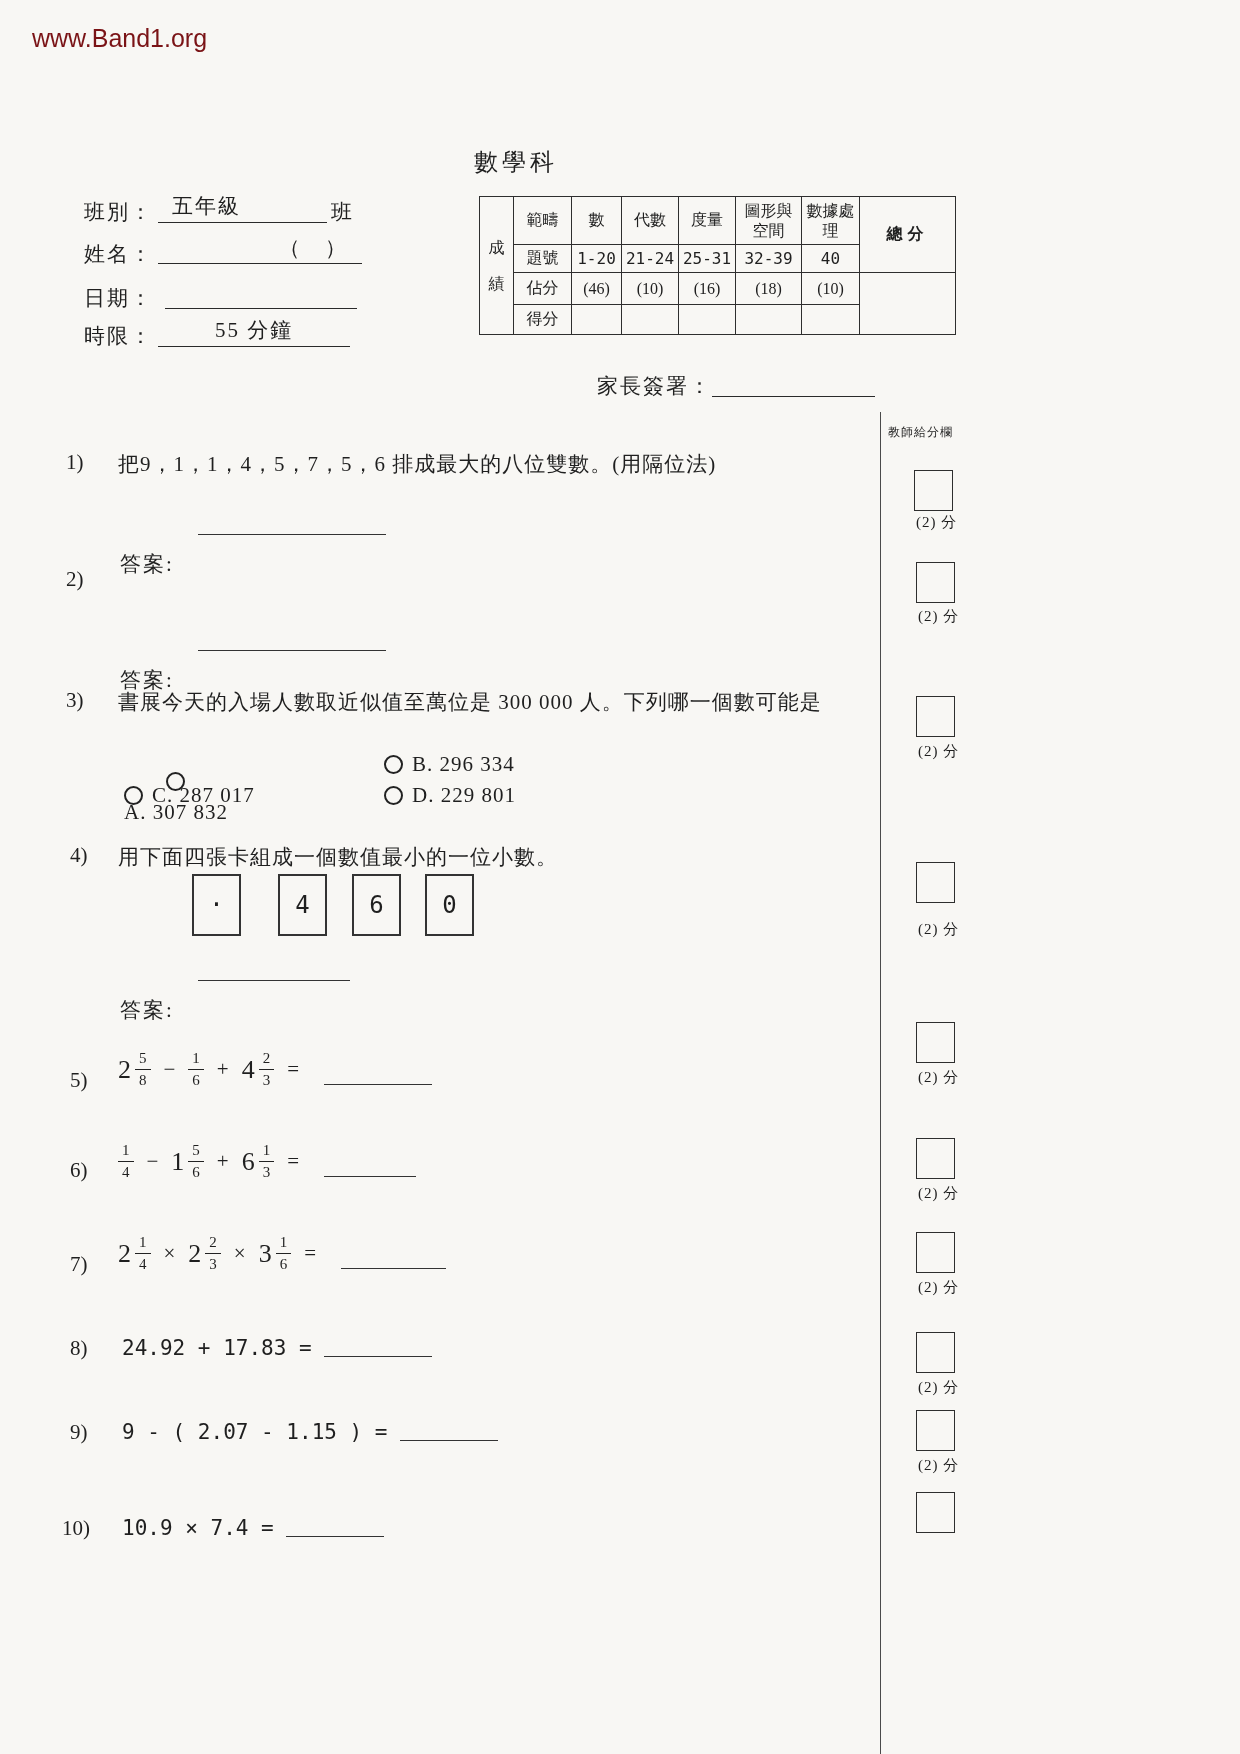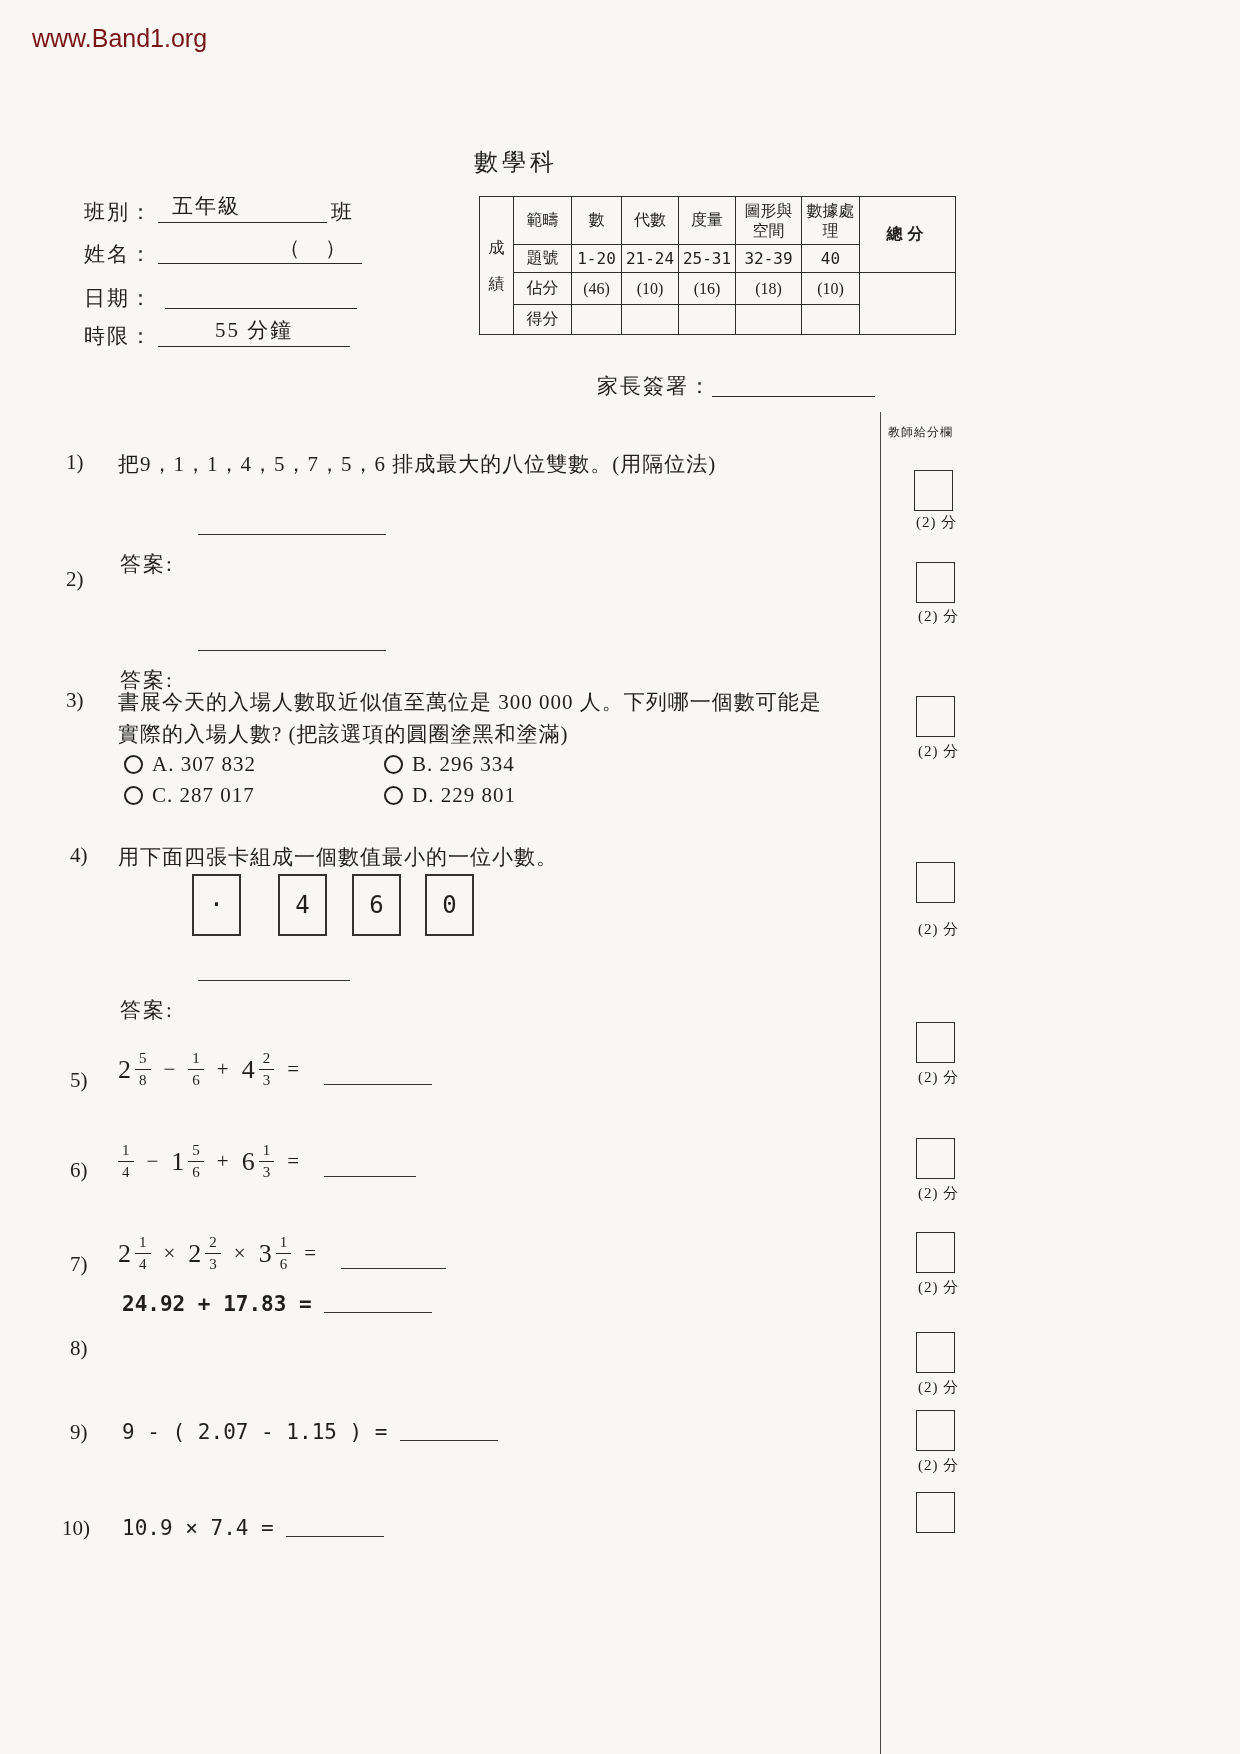--- a/index.html
+++ b/index.html
@@ -166,22 +166,21 @@
   <div class="abs qtext" style="left:118px;top:450px;">把9，1，1，4，5，7，5，6 排成最大的八位雙數。(用隔位法)</div>
   <div class="abs ansrow" style="left:120px;top:510px;">答案:</div>
   <span class="abs ansline" style="left:198px;top:508px;width:188px;height:26px;"></span>
 
   <div class="abs qno" style="left:66px;top:567px;">2)</div>
   <div class="abs ansrow" style="left:120px;top:626px;">答案:</div>
   <span class="abs ansline" style="left:198px;top:624px;width:188px;height:26px;"></span>
 
   <div class="abs qno" style="left:66px;top:688px;">3)</div>
   <div class="abs qtext" style="left:118px;top:688px;">書展今天的入場人數取近似值至萬位是 300 000 人。下列哪一個數可能是</div>
-  <div class="abs qtext" style="left:118px;top:720px;">實際的入場人數? (把該選項的圓圈塗黑和塗滿)</div>
-  <div class="abs opt" style="left:124px;top:752px;">
+  <div class="abs opt" style="left:124px;top:772px;flex-direction:column;">
     <span class="circle"></span>
     <span class="optlabel">A. 307 832</span>
   </div>
   <div class="abs opt" style="left:384px;top:752px;">
     <span class="circle"></span>
     <span class="optlabel">B. 296 334</span>
   </div>
   <div class="abs opt" style="left:124px;top:783px;">
     <span class="circle"></span>
     <span class="optlabel">C. 287 017</span>
@@ -279,21 +278,21 @@
         <span class="whole">3</span>
         <span class="frac">
           <span class="fn">1</span>
           <span class="fd">6</span>
         </span>
       </span>
       <span class="op">=</span>
     </div>
 
   <div class="abs qno" style="left:70px;top:1336px;">8)</div>
-  <div class="abs eq" style="left:122px;top:1292px;font-weight:bold;">
+  <div class="abs eq" style="left:122px;top:1336px;">
     <span>24.92 + 17.83 =</span>
     <span class="ansline" style="width:108px;"></span>
   </div>
 
   <div class="abs qno" style="left:70px;top:1420px;">9)</div>
   <div class="abs eq" style="left:122px;top:1420px;">
     <span>9 - ( 2.07 - 1.15 ) =</span>
     <span class="ansline" style="width:98px;"></span>
   </div>
 

